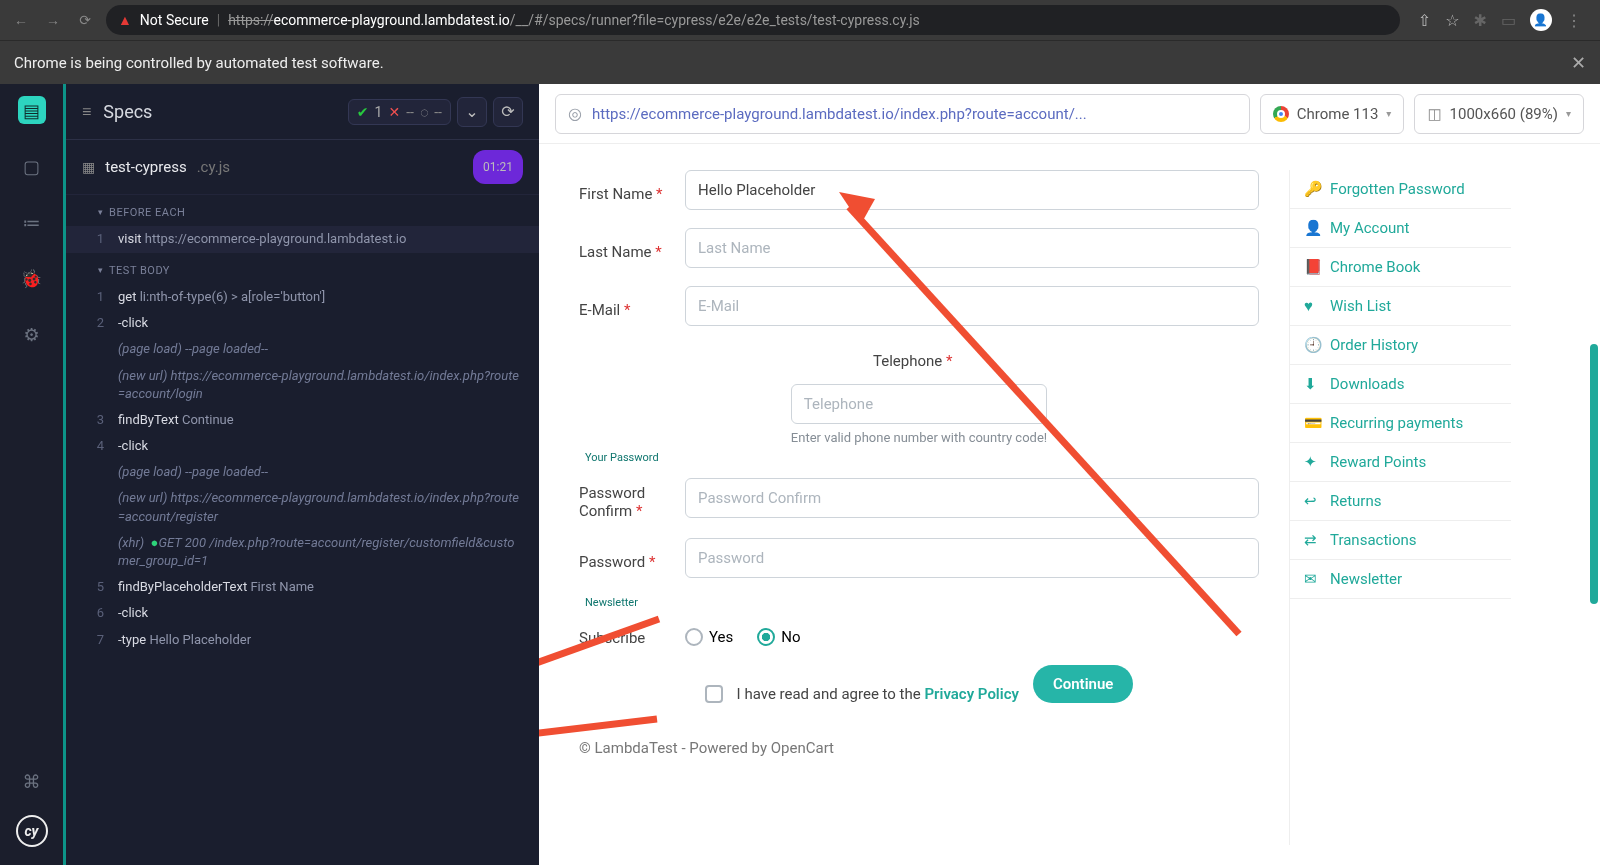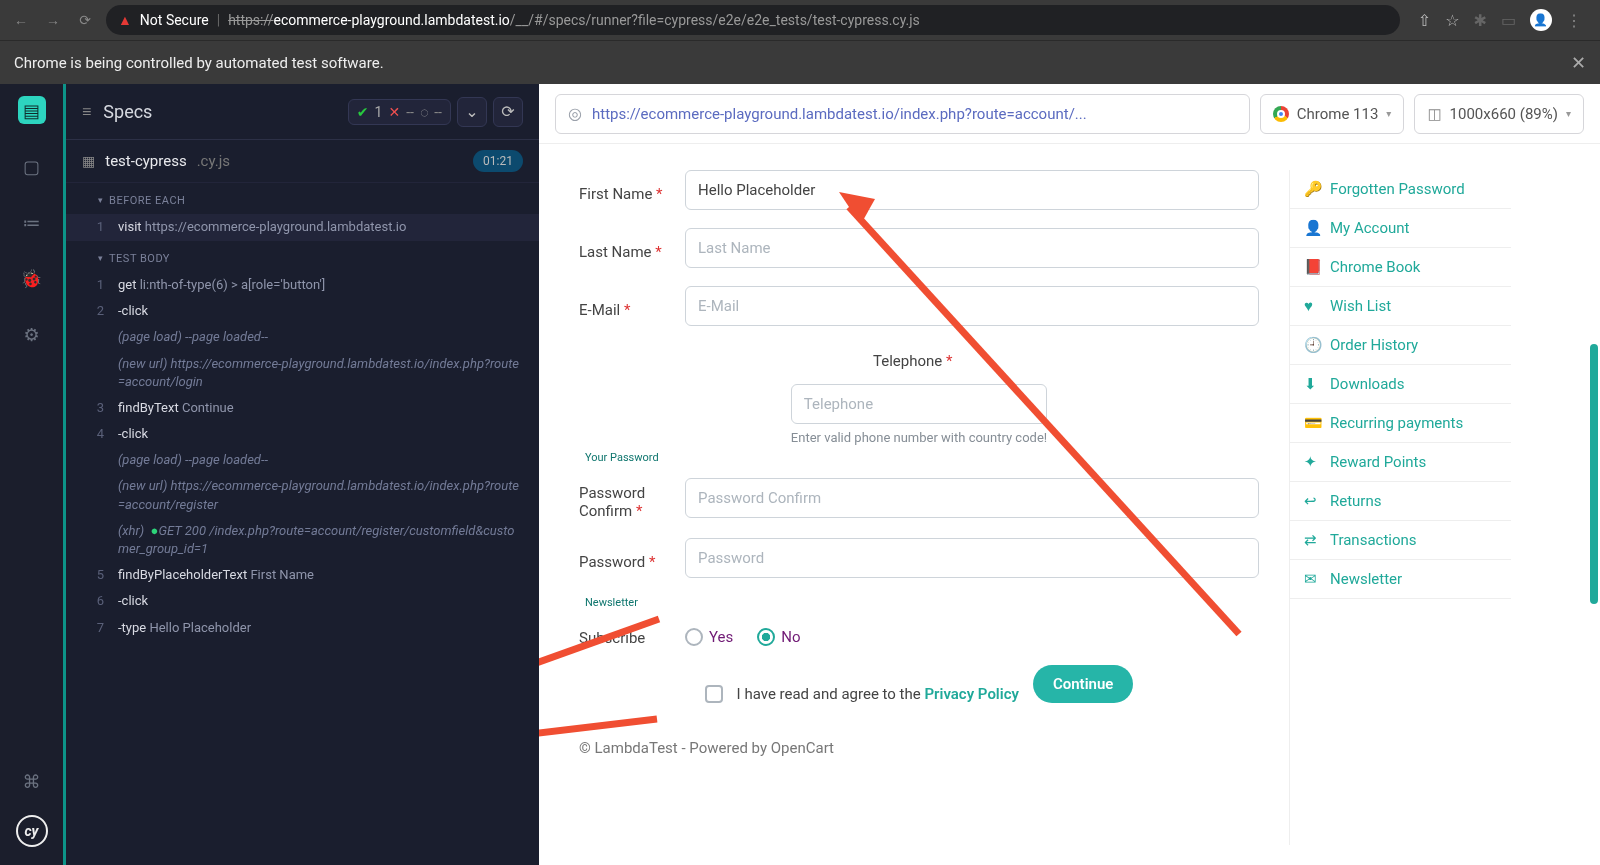--- a/index.html
+++ b/index.html
@@ -36,21 +36,21 @@
 .ctrl-pill { background:#22253a; border:1px solid #333754; border-radius:6px; padding:4px 8px; display:flex; gap:6px; align-items:center; font-size:14px; color:#aaa;}
 .check-g { color:#27c93f; }
 .x-r { color:#f05050; }
 .dash-g { color:#888; }
 .ctrl-btn { background:#22253a; border:1px solid #333754; border-radius:6px; width:30px; height:30px; display:flex; align-items:center; justify-content:center; color:#bbb;}
 
 .file-row { display:flex; align-items:center; padding:10px 16px; gap:10px; border-bottom:1px solid #22253a;}
 .file-icon { color:#888; font-size:14px;}
 .file-name { color:#e8e9ed; font-size:15px;}
 .file-ext { color:#777; font-size:15px;}
-.time-pill { margin-left:auto; background:#0c4a6e; border-radius:12px; padding:4px 10px; color:#bbb; font-size:12px;}
+.time-pill { margin-left:auto; background:#6d28d9; border-radius:12px; padding:10px 10px; color:#bbb; font-size:12px;}
 
 .log-area { flex:1; overflow:auto; font-family: "SFMono-Regular", Consolas, "Liberation Mono", Menlo, monospace; font-size:13px; line-height:1.4;}
 .section-label { color:#7a8099; font-size:11px; letter-spacing:0.5px; padding:10px 16px 6px 32px; display:flex; align-items:center; gap:6px;}
 .caret { font-size:9px; color:#7a8099; }
 .log-row { display:flex; padding:4px 14px; }
 .log-num { width:24px; text-align:right; color:#5a6079; flex-shrink:0; }
 .log-body { padding-left:14px; color:#c0c4d4; word-break:break-all;}
 .cmd { color:#d8dae3; }
 .arg { color:#8f95ab; }
 .info { color:#737b97; font-style:italic; }
@@ -69,21 +69,21 @@
 
 .form-col { flex:1; max-width:680px;}
 .form-row { display:flex; align-items:center; margin-bottom:18px; gap:14px;}
 .form-label { width:92px; color:#444; font-size:15px; padding-top:8px;}
 .req { color:#d33;}
 .form-input { flex:1; height:40px; border:1px solid #ced4da; border-radius:6px; padding:0 12px; font-size:15px; color:#495057; background:#fff;}
 .form-input::placeholder { color:#adb5bd; }
 .helper { font-size:13px; color:#868e96; margin-top:6px;}
 .section-h { font-size:11px; color:#0f766e; margin:6px 0 12px 6px;}
 .radio-row { display:flex; gap:24px; align-items:center; padding-top:6px;}
-.radio-opt { display:flex; gap:6px; align-items:center; color:#701a75; font-size:15px;}
+.radio-opt { display:flex; gap:6px; align-items:center; color:#000000; font-size:15px;}
 .radio-c { width:18px; height:18px; border:2px solid #adb5bd; border-radius:50%; display:inline-block;}
 .radio-c.on { border-color:#20a99a; background: radial-gradient(circle, #20a99a 0 40%, #fff 45% 100%);}
 .agree-row { display:flex; justify-content:center; align-items:flex-end; gap:14px; margin-top:14px;}
 .agree-row .cb { width:18px; height:18px; border:2px solid #adb5bd; border-radius:4px;}
 .agree-row .txt { color:#444; font-size:15px;}
 .agree-row .txt a { color:#20a99a; text-decoration:none; font-weight:600;}
 .cont-btn { background:#26b5a8; color:#fff; border:none; padding:10px 20px; border-radius:20px; font-size:15px; font-weight:600;}
 .footer-txt { color:#777; font-size:15px; margin-top:36px;}
 
 .side-nav { width:222px; border-left:1px solid #eee; }

